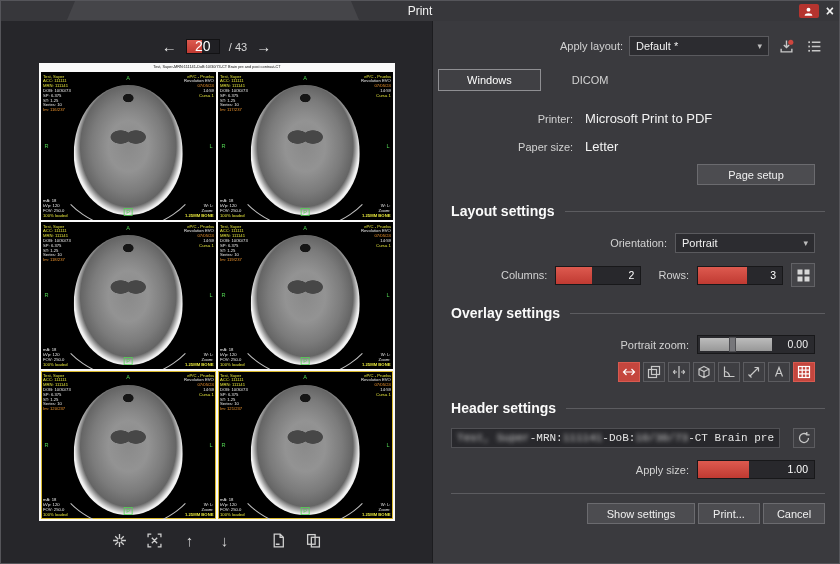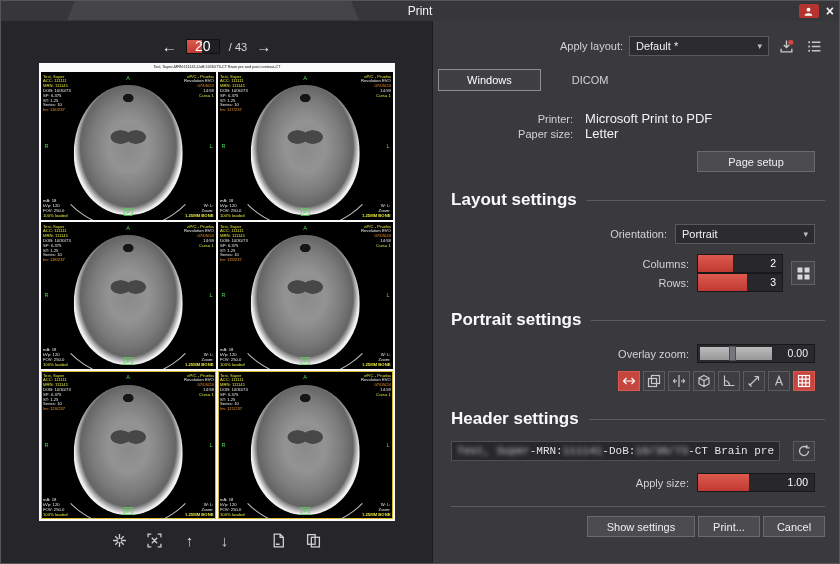--- a/index.html
+++ b/index.html
@@ -76,35 +76,35 @@
   .mini-icon-btn { width:22px; height:20px; display:flex; align-items:center; justify-content:center; cursor:pointer; }
   .mini-icon-btn svg { stroke:#c8c8c8; fill:none; stroke-width:1.3; }
 
   .tabs { display:flex; gap:2px; margin:13px 0 0 5px; }
   .tab { padding:4px 28px; font-size:11px; color:#d4d4d4; border:1px solid transparent; cursor:pointer; }
   .tab.selected { border-color:#8f8f93; background:#404044; color:#ffffff; }
 
   .kv-row { display:grid; grid-template-columns:140px 1fr; gap:12px; align-items:center; }
   .kv-row .label { text-align:right; }
   .kv-printer { margin-top:20px; }
-  .kv-paper { margin-top:0; }
+  .kv-paper { margin-top:13px; }
 
   .btn { background:#4c4c50; border:1px solid #6b6b6f; color:#f0f0f0; font-size:11px; height:21px;
          display:flex; align-items:center; justify-content:center; cursor:pointer; }
   .pagesetup-row { margin:10px 24px 0 0; display:flex; justify-content:flex-end; }
   .btn.w118 { width:118px; }
 
   .section { margin:18px 14px 0 18px; display:flex; align-items:center; gap:10px; }
-  .section .stitle { color:#fafafa; font-size:17px; font-weight:bold; white-space:nowrap; }
+  .section .stitle { color:#fafafa; font-size:14px; font-weight:bold; white-space:nowrap; }
   .section .sline { flex:1; height:1px; background:#5c5c60; }
 
   .orient-row { margin-top:14px; }
 
   .colrows { margin:10px 24px 0 0; display:flex; justify-content:flex-end; align-items:center; gap:8px; }
-  .cr-stack { display:flex; flex-direction:column; gap:0; }
+  .cr-stack { display:flex; flex-direction:row; gap:17px; }
   .cr-row { display:flex; justify-content:flex-end; align-items:center; gap:8px; }
   .spin { position:relative; width:86px; height:19px; background:#28282c; border:1px solid #18181a; overflow:hidden; cursor:ew-resize; }
   .spin .fill { position:absolute; left:0; top:0; bottom:0; background:linear-gradient(180deg,#dd5a4f,#c03a32); }
   .spin .val { position:absolute; right:6px; top:0; bottom:0; line-height:17px; color:#fff; font-size:10.5px; }
   .spin.w118 { width:118px; }
   .gridbtn { width:24px; height:24px; background:#444448; border:1px solid #626266; display:flex; align-items:center; justify-content:center; cursor:pointer; }
 
   .zoom-row { margin-top:14px; }
   .slider { position:relative; width:118px; height:19px; background:#2a2a2e; border:1px solid #18181a; cursor:ew-resize; }
   .slider .track { position:absolute; left:2px; top:2px; bottom:2px; width:72px; background:linear-gradient(#bcbcbc,#989898); }
@@ -491,26 +491,26 @@
           <svg width="13" height="13" viewBox="0 0 13 13">
               <rect x="0.5" y="0.5" width="5" height="5" fill="#d8d8d8" stroke="none"></rect>
               <rect x="7.5" y="0.5" width="5" height="5" fill="#d8d8d8" stroke="none"></rect>
               <rect x="0.5" y="7.5" width="5" height="5" fill="#d8d8d8" stroke="none"></rect>
               <rect x="7.5" y="7.5" width="5" height="5" fill="#d8d8d8" stroke="none"></rect>
             </svg>
         </div>
       </div>
 
       <div class="section">
-        <span class="stitle">Portrait settings</span>
+        <span class="stitle">Overlay settings</span>
         <span class="sline"></span>
       </div>
 
       <div class="r-row zoom-row">
-        <span class="label">Overlay zoom:</span>
+        <span class="label">Portrait zoom:</span>
         <div class="slider">
           <div class="track"></div>
           <div class="handle"></div>
           <div class="val">0.00</div>
         </div>
       </div>
 
       <div class="ovl-icons">
         <div class="ovl-btn red">
           <svg width="14" height="14" viewBox="0 0 14 14">

